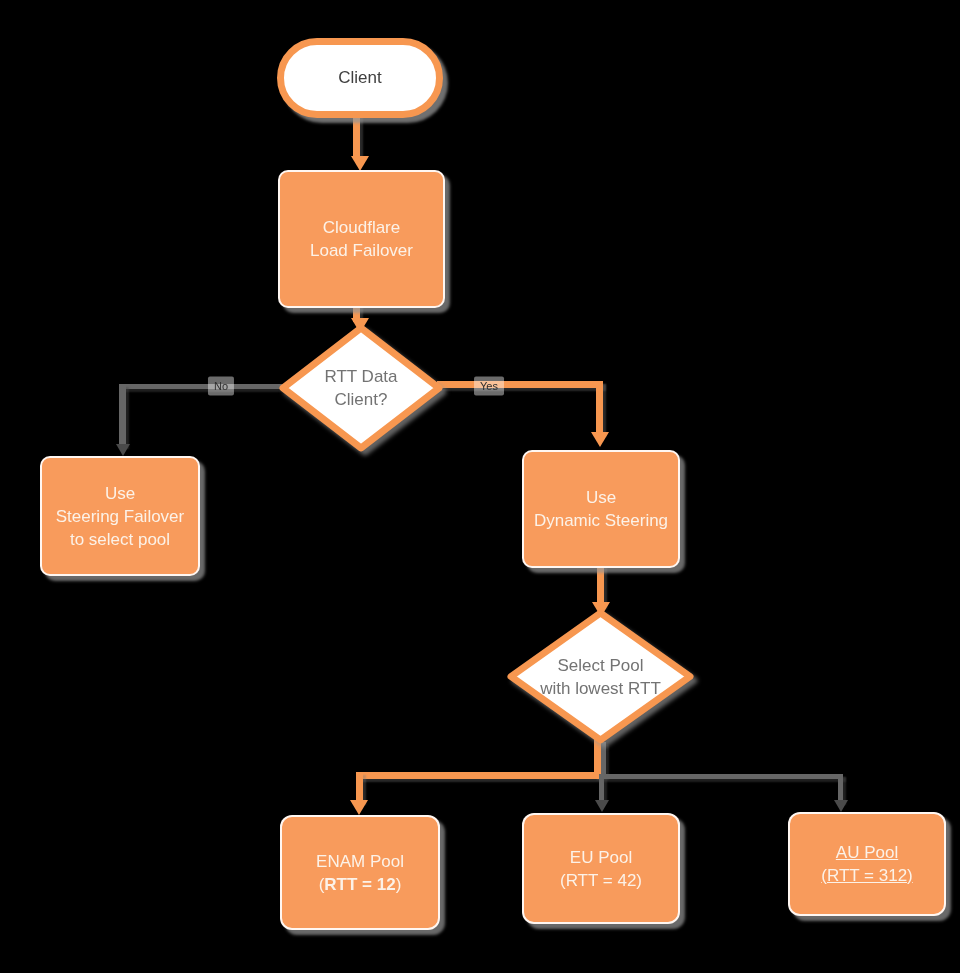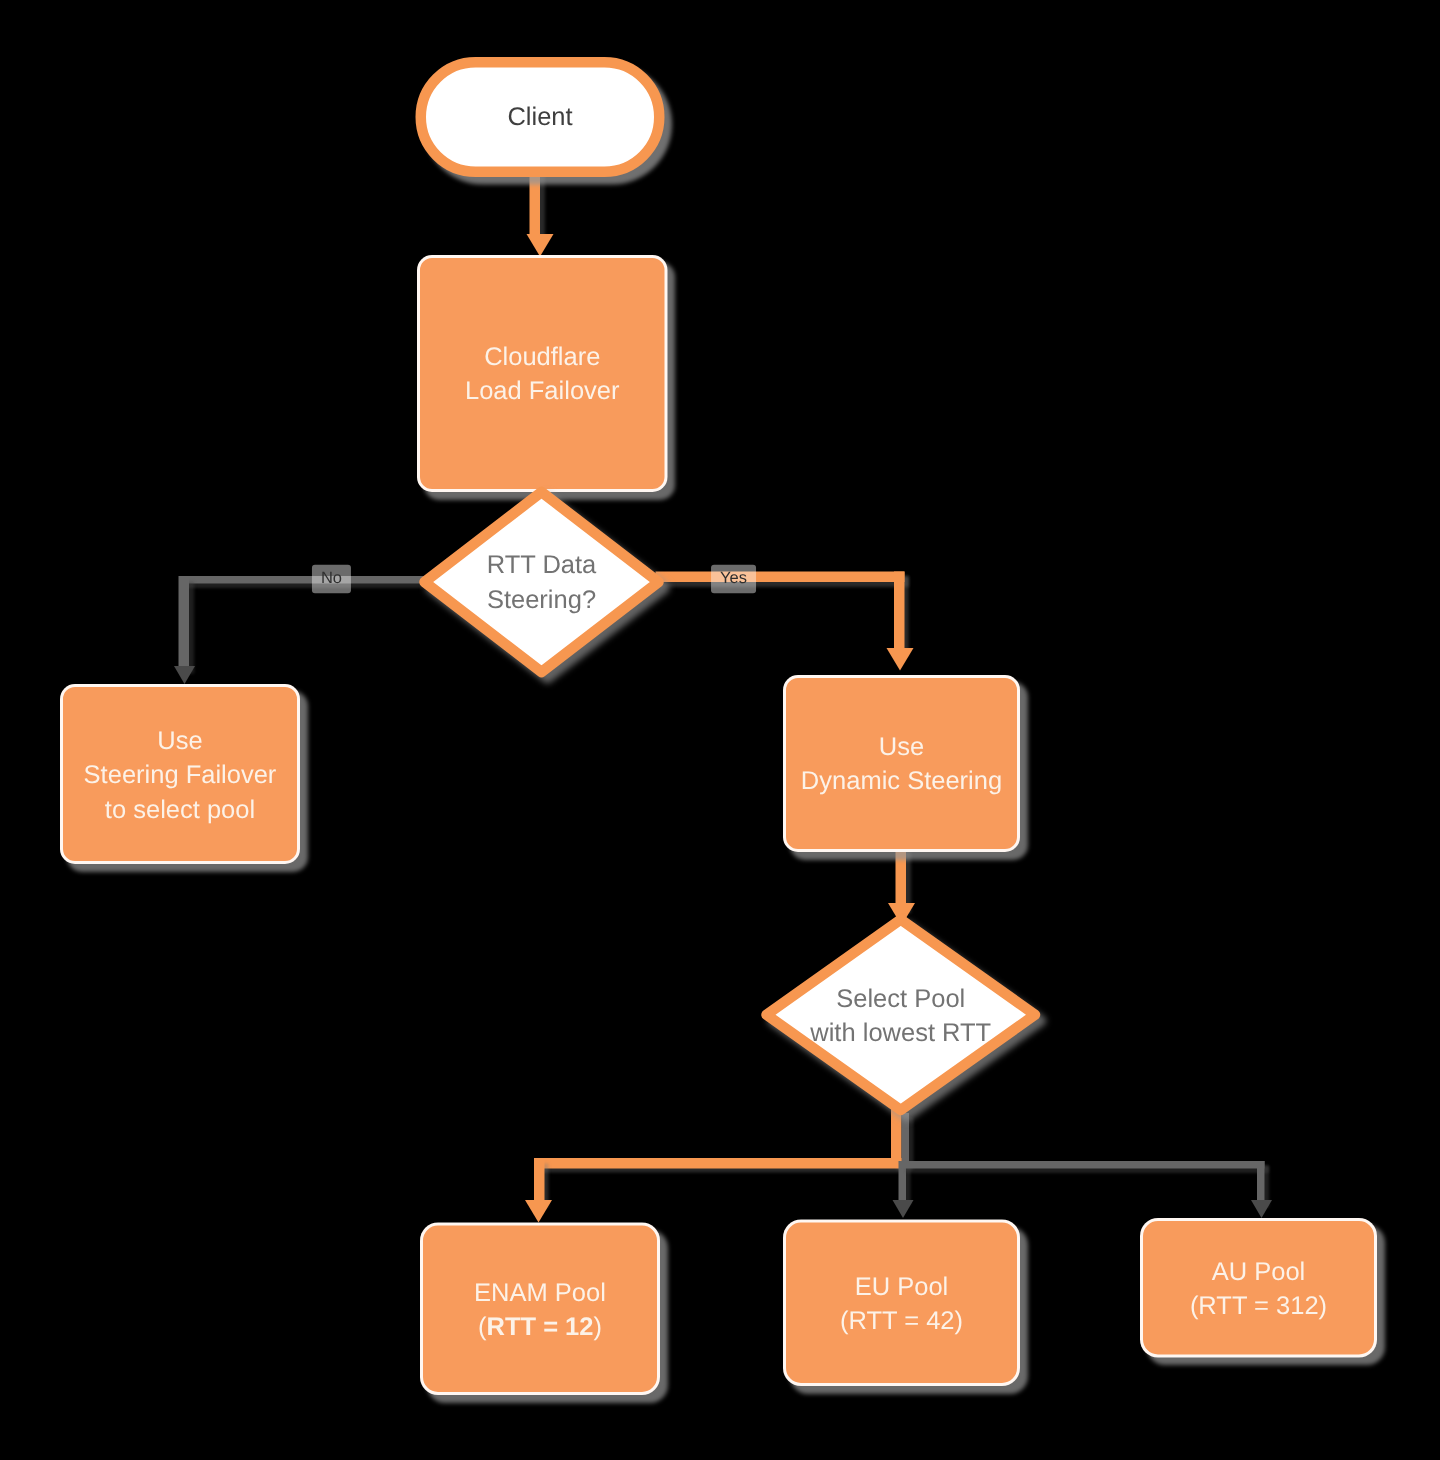--- a/index.html
+++ b/index.html
@@ -75,32 +75,32 @@
   <div class="line gray" style="left:838px;top:774px;width:5px;height:28px;"></div>
   <div class="arrow-down gray" style="left:834px;top:800px;"></div>
 
   <div class="edge-label" style="left:221px;top:386px;">No</div>
   <div class="edge-label" style="left:489px;top:386px;">Yes</div>
 
   <div class="node terminal" style="left:277px;top:38px;width:166px;height:80px;">
     <span>Client</span>
   </div>
 
-  <div class="node process" style="left:278px;top:170px;width:167px;height:158px;">
+  <div class="node process" style="left:278px;top:170px;width:167px;height:138px;">
     <span>Cloudflare</span>
     <span>Load Failover</span>
   </div>
 
   <div class="diamond" style="left:276px;top:321px;width:170px;height:134px;">
     <svg width="170" height="134" viewBox="0 0 170 134">
       <polygon points="85,7 163,67 85,127 7,67" fill="#ffffff" stroke="#F79750" stroke-width="7" stroke-linejoin="round"></polygon>
     </svg>
     <div class="dtext">
       <span>RTT Data</span>
-      <span>Steering?</span>
+      <span>Client?</span>
     </div>
   </div>
 
   <div class="node process" style="left:40px;top:456px;width:160px;height:120px;">
     <span>Use</span>
     <span>Steering Failover</span>
     <span>to select pool</span>
   </div>
 
   <div class="node process" style="left:522px;top:450px;width:158px;height:118px;">
@@ -123,18 +123,18 @@
     <span>
       <span>(</span><span class="bold">RTT = 12</span><span>)</span>
     </span>
   </div>
 
   <div class="node process" style="left:522px;top:813px;width:158px;height:111px;border-radius:12px;">
     <span>EU Pool</span>
     <span>(RTT = 42)</span>
   </div>
 
-  <div class="node process" style="left:760px;top:812px;width:158px;height:93px;border-radius:12px;">
+  <div class="node process" style="left:788px;top:812px;width:158px;height:104px;border-radius:12px;text-decoration:underline;">
     <span>AU Pool</span>
     <span>(RTT = 312)</span>
   </div>
 
 </div>
 
 </body></html>

